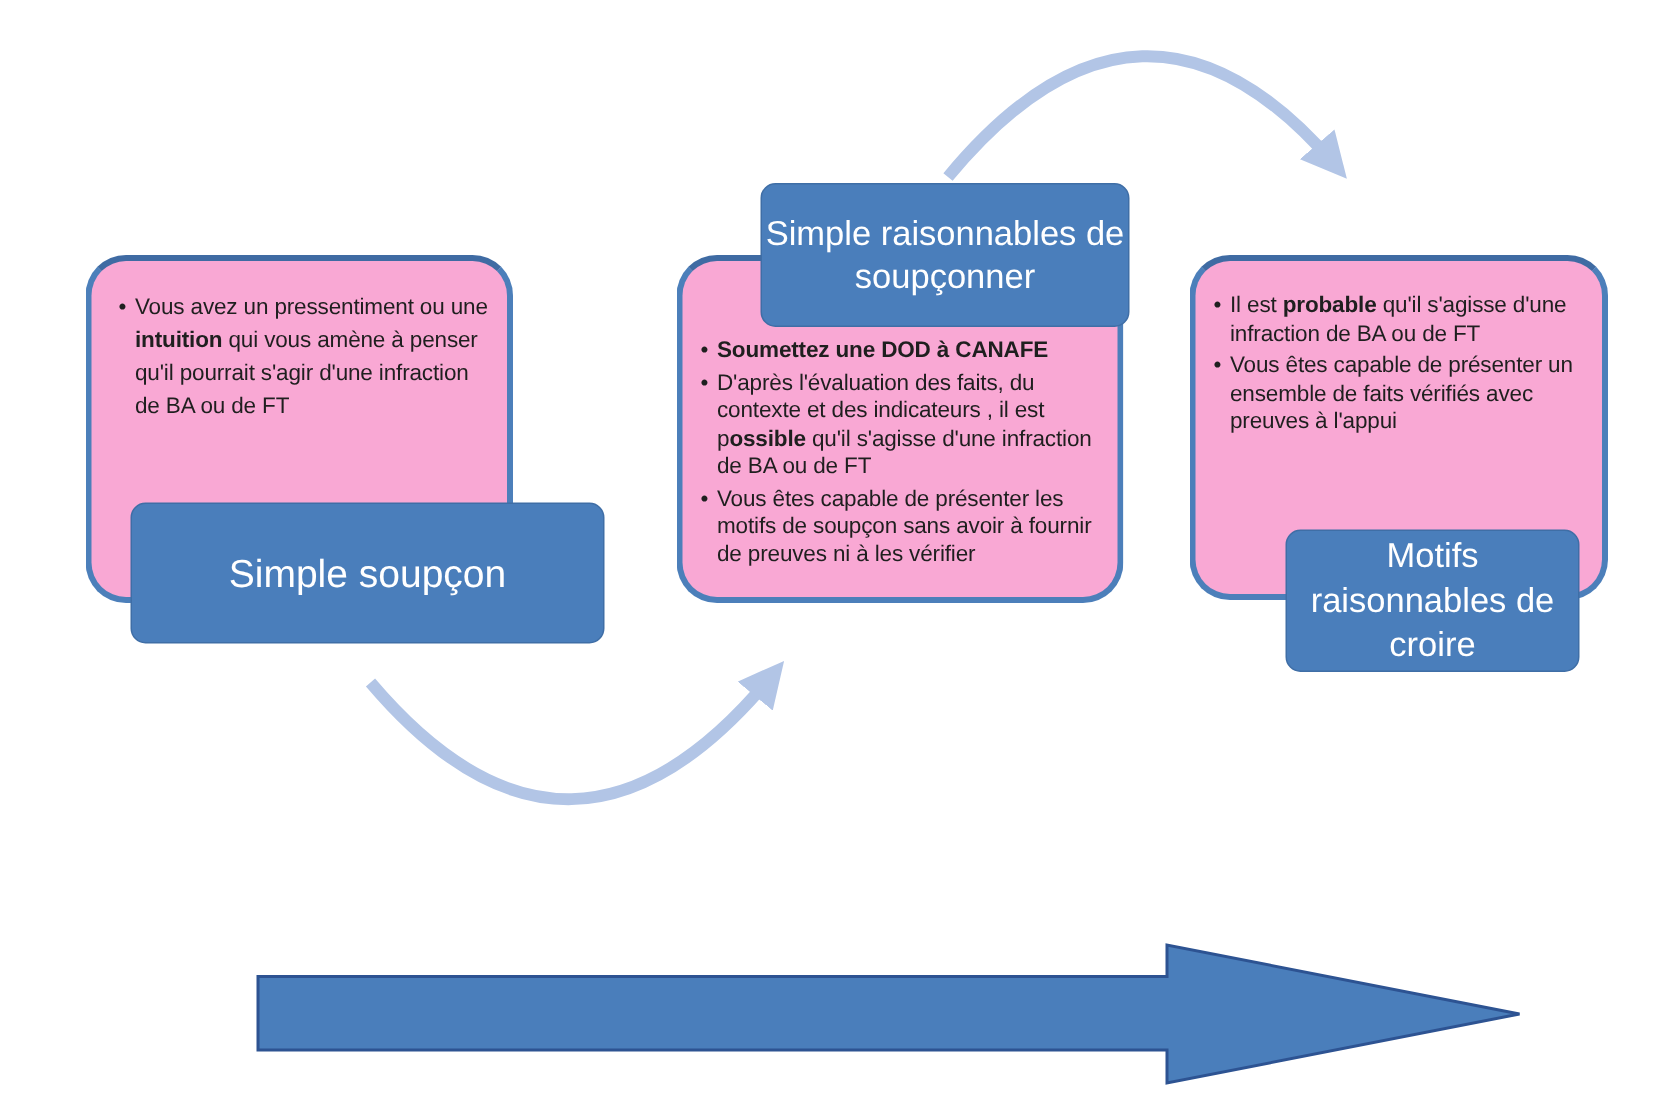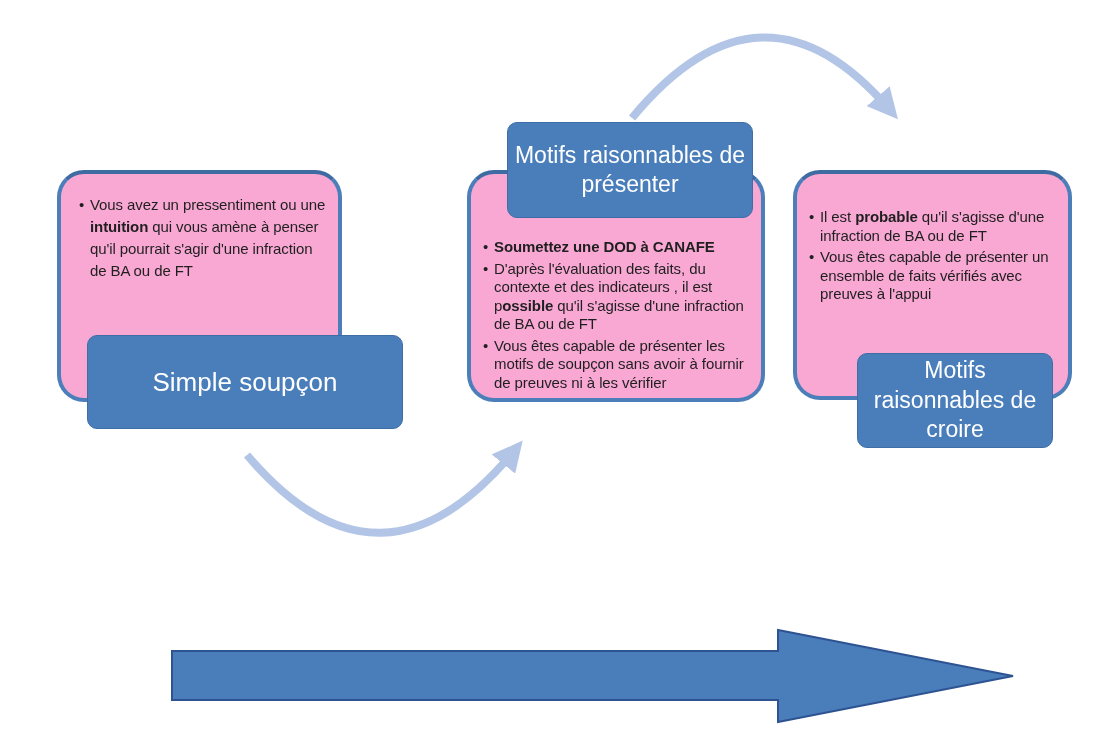--- a/index.html
+++ b/index.html
@@ -16,35 +16,35 @@
   .card {
     position: absolute;
     background: #f9a8d4;
     border: 4px solid #4c7fba;
     border-top-color: #3f6ba3;
     border-radius: 27px;
     box-sizing: border-box;
     z-index: 2;
   }
   #card-1 { left: 57px;  top: 170px; width: 285px; height: 232px; }
-  #card-2 { left: 467px; top: 170px; width: 298px; height: 232px; }
+  #card-2 { left: 451px; top: 170px; width: 298px; height: 232px; }
   #card-3 { left: 793px; top: 170px; width: 279px; height: 230px; }
 
   .bullets {
     margin: 0; padding: 0; list-style: none;
     color: #1f1f1f; font-size: 15px; letter-spacing: -0.1px;
   }
   #card-1 .bullets { padding: 20px 6px 0 18px; }
   #card-2 .bullets { padding: 51px 4px 0 12px; }
   #card-3 .bullets { padding: 21px 16px 0 12px; }
   .bullets li { position: relative; padding-left: 11px; }
   .bullets li::before { content: "\2022"; position: absolute; left: 0; top: 0; }
   #card-1 li { line-height: 22px; }
   #card-1 li + li { margin-top: 13px; }
-  #card-2 li, #card-3 li { line-height: 18.5px; margin-top: 13px; }
+  #card-2 li, #card-3 li { line-height: 18.5px; }
   #card-2 li + li, #card-3 li + li { margin-top: 3px; }
   .b { font-weight: bold; }
 
   .label-box {
     position: absolute;
     background: #4a7ebb;
     border: 1px solid #3f6ea6;
     box-sizing: border-box;
     color: #ffffff;
     border-radius: 10px;
@@ -99,19 +99,19 @@
 
   <div id="card-3" class="card">
     <ul class="bullets">
         <li><span>Il est </span><span class="b">probable</span><span> qu'il s'agisse d'une infraction de BA ou de FT</span></li>
         <li><span>Vous êtes capable de présenter un ensemble de faits vérifiés avec preuves à l'appui</span></li>
       </ul>
   </div>
 
   <div id="label-1" class="label-box">Simple soupçon</div>
 
-  <div id="label-2" class="label-box">Motifs raisonnables de présenter</div>
+  <div id="label-2" class="label-box">Simple raisonnables de soupçonner</div>
 
   <div id="label-3" class="label-box">Motifs raisonnables de croire</div>
 
   <div id="threshold-label">Le seuil augmente à mesure que vous vous déplacez vers la droite.</div>
 
 </div>
 
 </body></html>

